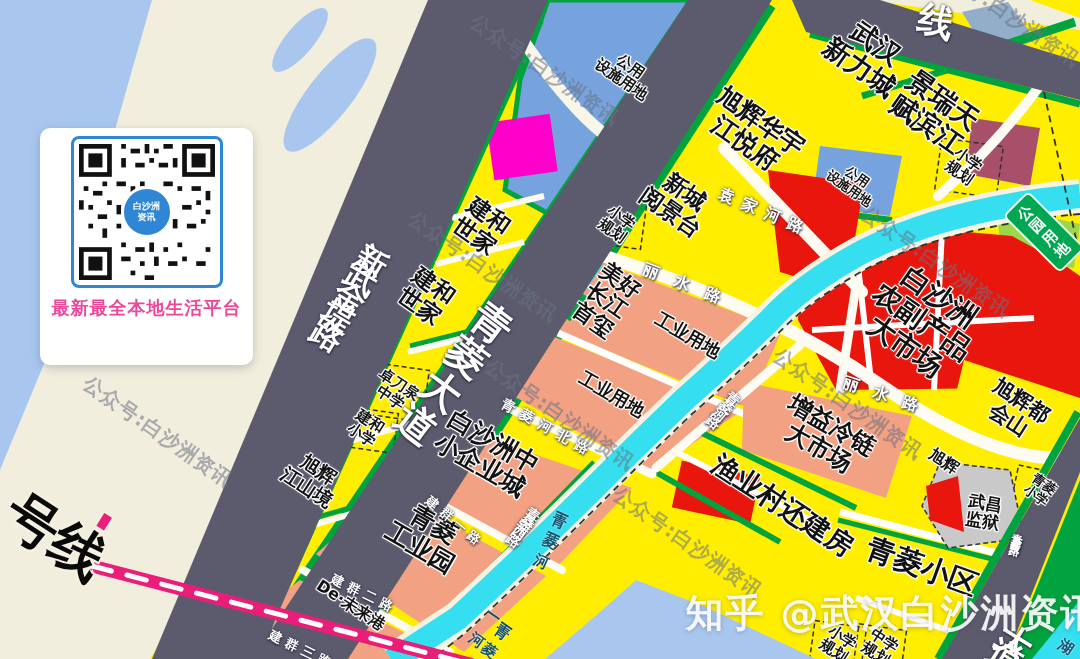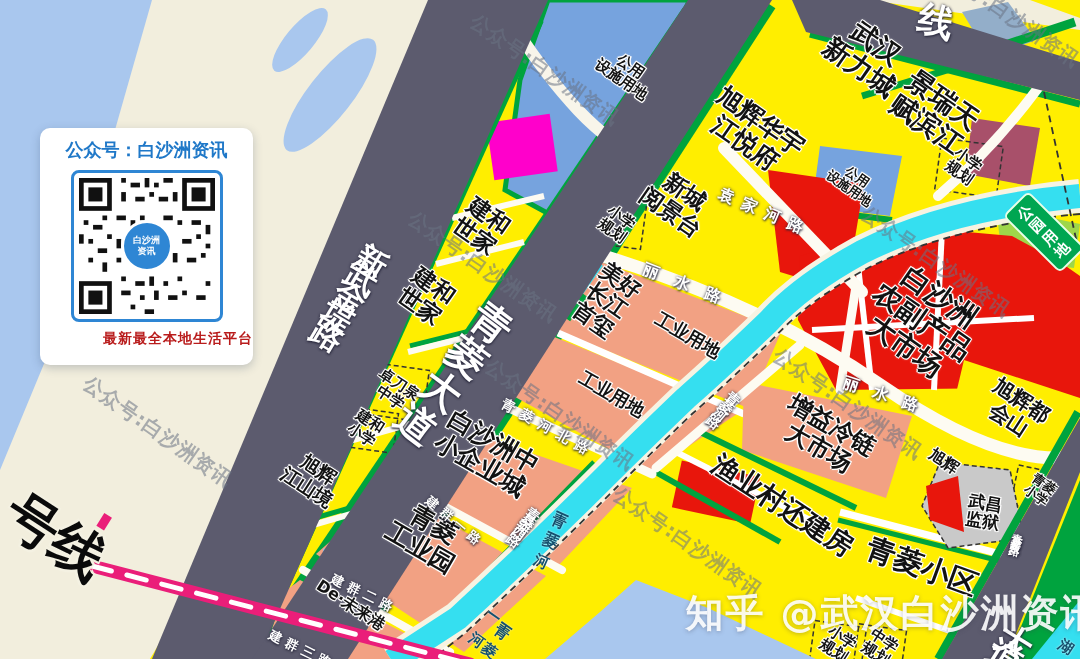--- a/index.html
+++ b/index.html
@@ -30,21 +30,21 @@
   .qr-card{position:absolute;left:40px;top:128px;width:213px;height:237px;background:#fff;
     border-radius:10px;box-shadow:0 3px 10px rgba(40,60,90,.25);}
   .qr-title{margin-top:10px;text-align:center;color:#1f78c8;font-weight:800;font-size:18px;}
   .qr-frame{position:relative;width:152px;height:152px;margin:8px auto 0;
     border:3px solid #2e86d4;border-radius:8px;background:#fff;padding:5px;box-sizing:border-box;}
   .qr-frame svg{display:block;width:136px;height:136px;}
   .qr-center{position:absolute;left:50%;top:50%;transform:translate(-50%,-50%);
     width:46px;height:46px;border-radius:50%;background:#2e86d4;border:3px solid #fff;
     display:flex;align-items:center;justify-content:center;color:#fff;font-size:9px;font-weight:700;
     text-align:center;white-space:pre-line;line-height:1.2;}
-  .qr-footer{margin-top:8px;text-align:right;color:#b91c1c;font-weight:800;font-size:14px;letter-spacing:1px;}
+  .qr-footer{margin-top:8px;text-align:center;color:#ec4899;font-weight:800;font-size:18px;letter-spacing:1px;}
 </style>
 </head>
 <body>
 
 <div id="stage">
 
   <svg id="mapsvg" width="1080" height="659" viewBox="0 0 1080 659">
 
     <rect width="1080" height="659" fill="#f2eedd"></rect>
 
@@ -248,21 +248,20 @@
       <div class="lb-wm" style="left: 158px; top: 432px; transform: translate(-50%, -50%) rotate(35deg);">公众号:白沙洲资讯</div>
       <div class="lb-wm" style="left: 936px; top: 262px; transform: translate(-50%, -50%) rotate(35deg);">公众号:白沙洲资讯</div>
       <div class="lb-wm" style="left: 848px; top: 404px; transform: translate(-50%, -50%) rotate(35deg);">公众号:白沙洲资讯</div>
       <div class="lb-wm" style="left: 1005px; top: 12px; transform: translate(-50%, -50%) rotate(35deg);">公众号:白沙洲资讯</div>
     </div>
 
   <div class="badge">公园
 用地</div>
 
   <div class="qr-card">
-    <div class="qr-title">公众号：白沙洲资讯</div>
     <div class="qr-frame">
       <svg viewBox="0 0 29 29">
         <g fill="#111">
           <rect x="0" y="0" width="7" height="7"></rect>
             <rect x="22" y="0" width="7" height="7"></rect>
             <rect x="0" y="22" width="7" height="7"></rect>
           <rect x="9" y="0" width="1" height="1"></rect>
             <rect x="11" y="1" width="2" height="1"></rect>
             <rect x="14" y="0" width="1" height="2"></rect>
           <rect x="16" y="1" width="1" height="1"></rect>

